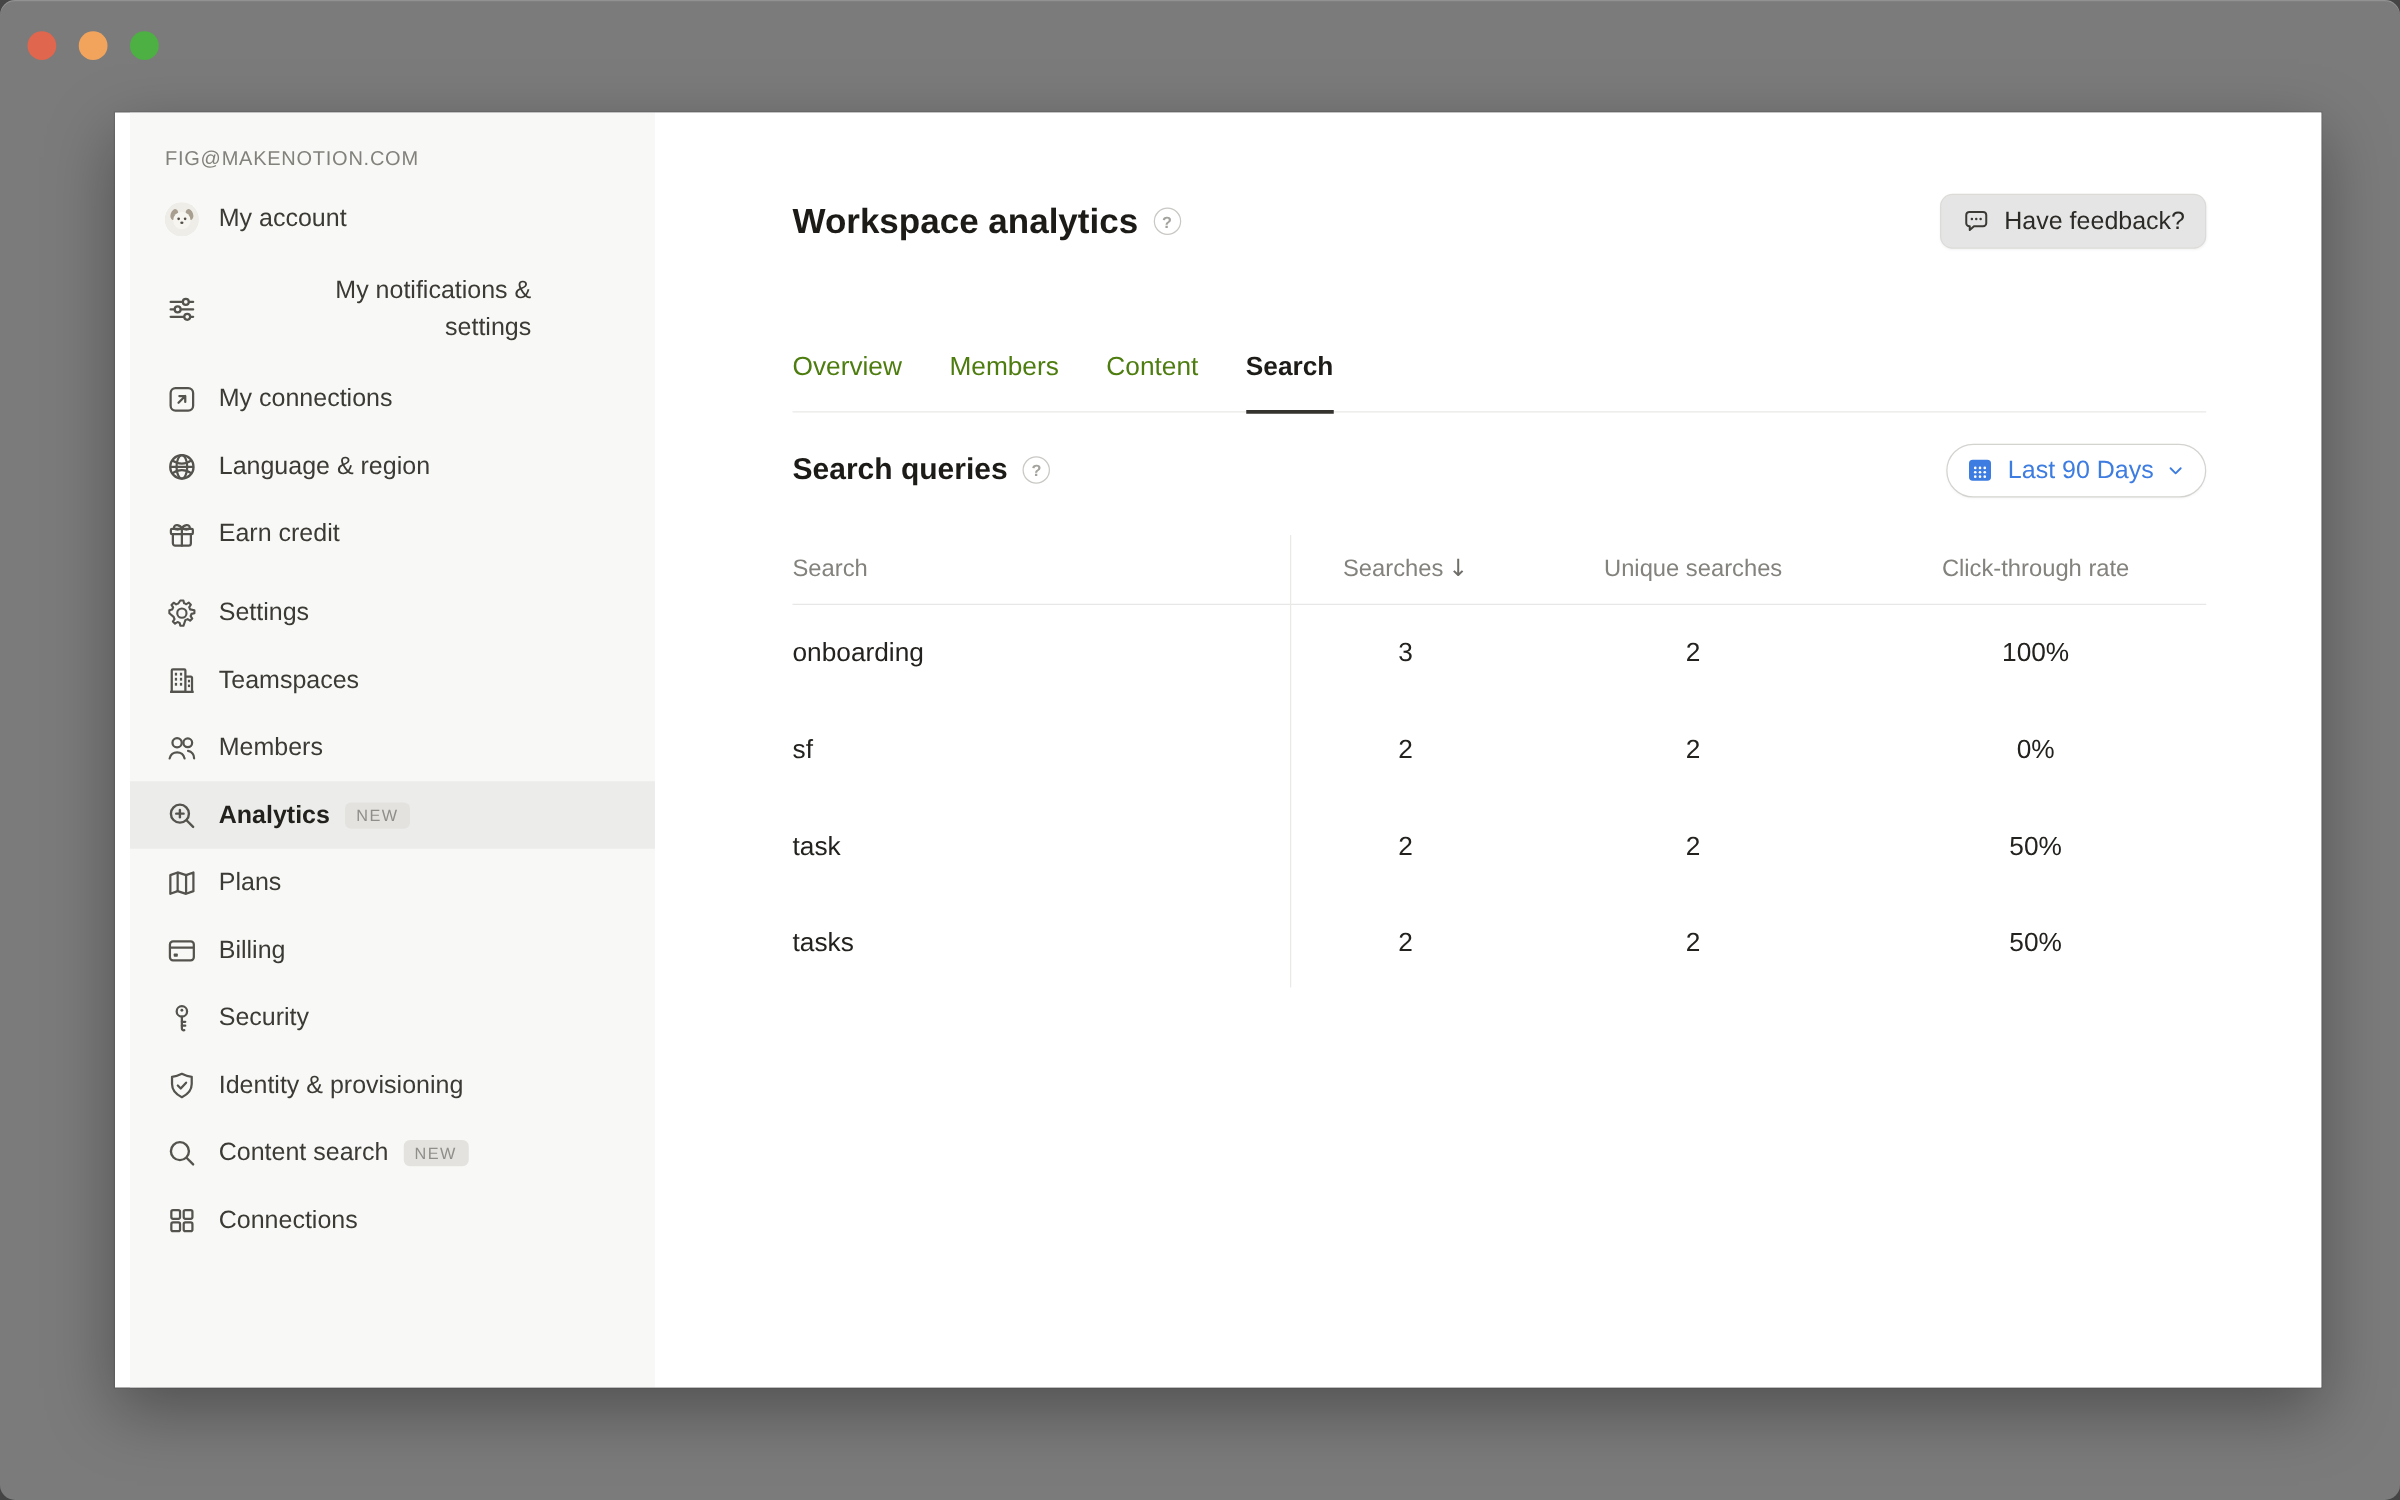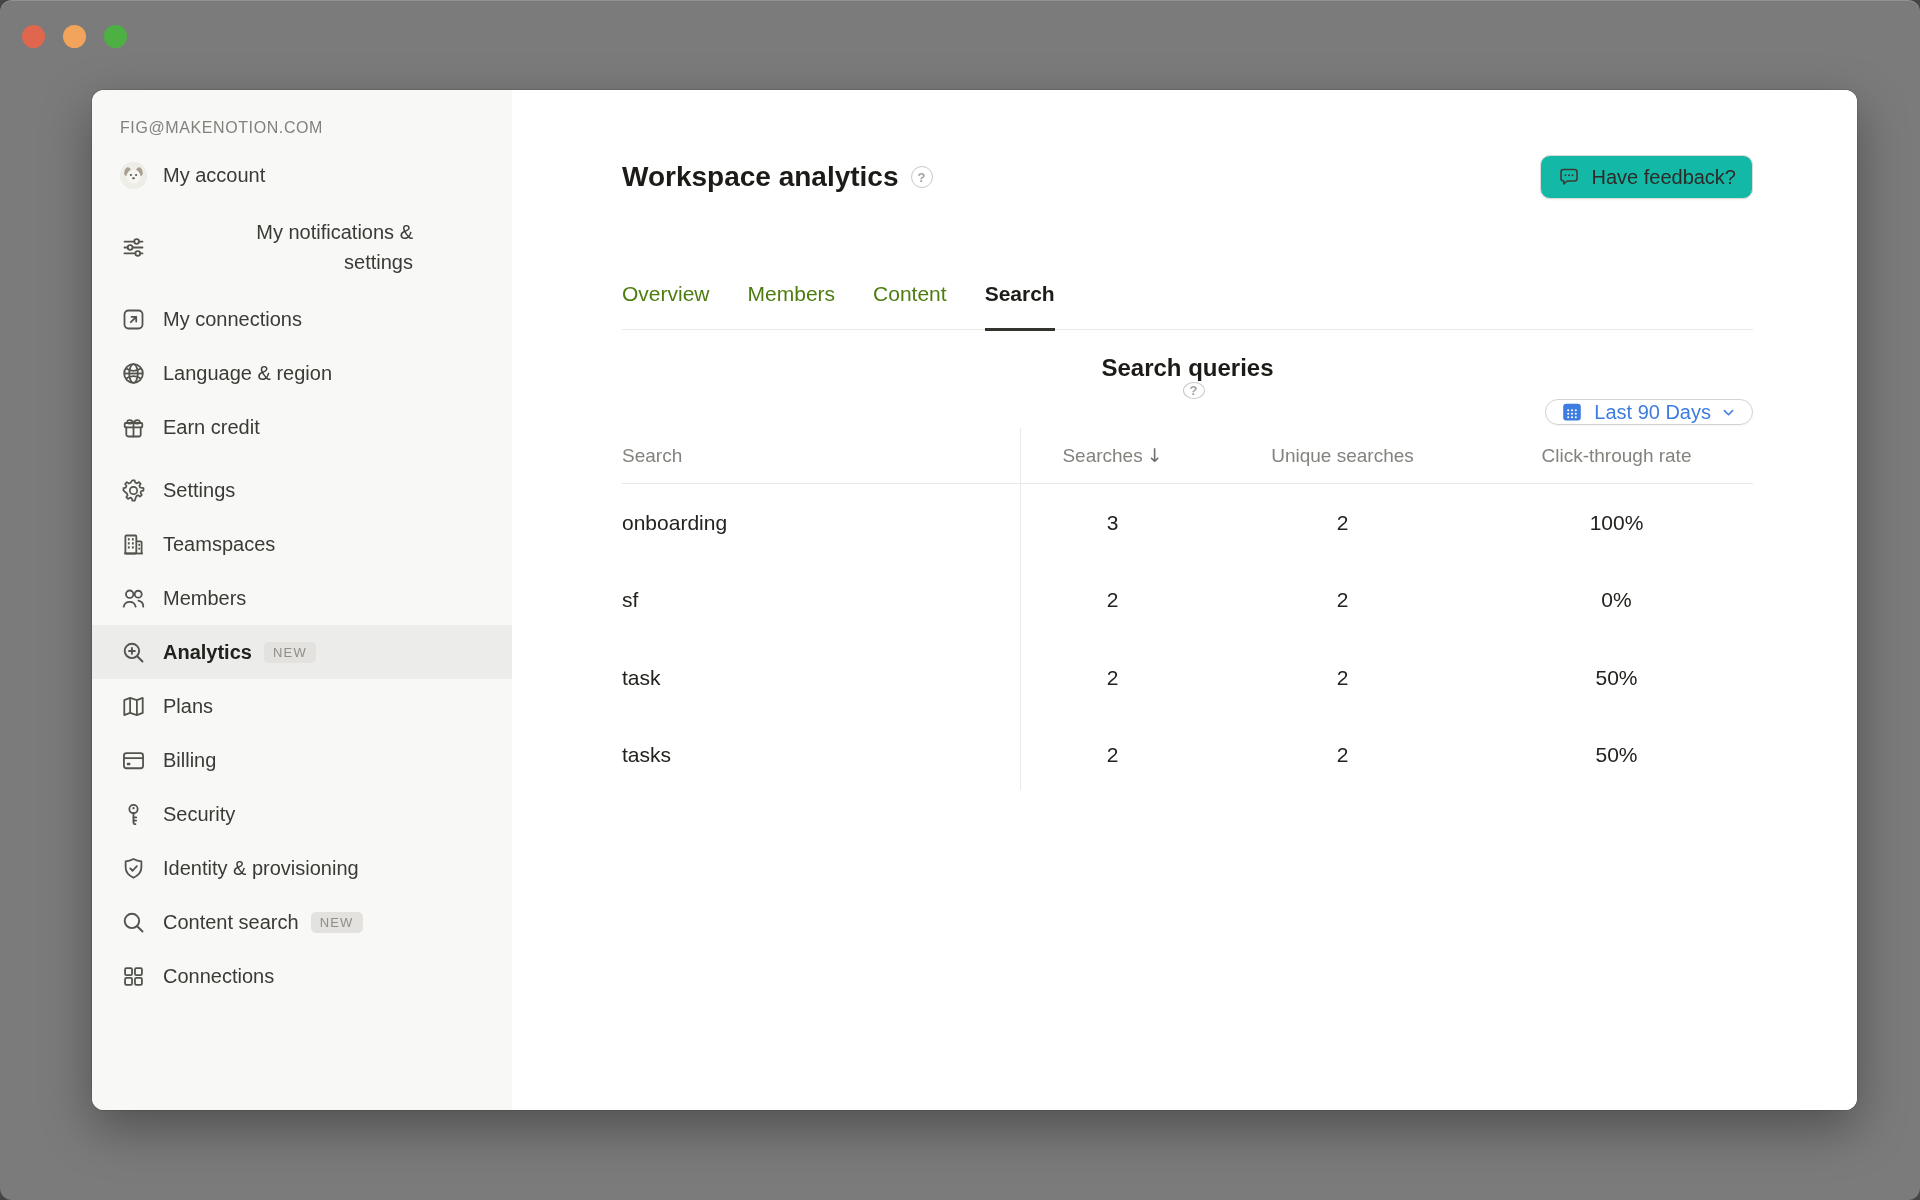--- a/index.html
+++ b/index.html
@@ -20,23 +20,23 @@
   .titlebar { position:absolute; left:0; top:0; right:0; height:72px; }
   .tl { position:absolute; top:25px; width:23px; height:23px; border-radius:50%; }
   .tl.red   { left:22px;  background:#e0664d; }
   .tl.yellow{ left:63px;  background:#f2a45c; }
   .tl.green { left:104px; background:#4cb043; }
 
   
   .card {
     position:absolute; left:92px; top:90px;
     width:1765px; height:1020px;
-    background:#ffffff; border-radius:12px;
+    background:#ffffff; border-radius:0;
     box-shadow:0 0 0 1px rgba(0,0,0,.1), 0 18px 50px rgba(0,0,0,.35);
-    display:flex; overflow:hidden;
+    display:flex; overflow:hidden;padding-left:12px;
   }
 
   
   .sidebar {
     width:420px; flex:0 0 420px;
     background:#f8f8f6;
     padding:27px 0 0 0;
     color:#3b3a35;
   }
   .side-label {
@@ -82,38 +82,38 @@
   .help {
     width:22px; height:22px; border-radius:50%;
     border:1.5px solid #c9c8c4; color:#a3a29d;
     font-size:13px; font-weight:700;
     display:inline-flex; align-items:center; justify-content:center;
     margin-left:12px; cursor:pointer;
   }
   .feedback-btn {
     margin-left:auto; height:44px; padding:0 16px;
     border:1px solid #dcdbd8; border-radius:10px;
-    background:#14b8a6; box-shadow:0 1px 2px rgba(0,0,0,.05);
+    background:#e5e5e5; box-shadow:0 1px 2px rgba(0,0,0,.05);
     display:flex; align-items:center; gap:10px;
     font-size:20px; font-weight:500; color:#2c2b27; cursor:pointer;
   }
   .feedback-btn svg { width:24px; height:24px; color:#3b3a35; }
 
   .tabs {
     margin-top:82px; display:flex; gap:38px;
     border-bottom:1px solid #e9e9e7;
   }
   .tab {
     font-size:21px; color:#4d7c0f; padding-bottom:22px;
     border-bottom:3px solid transparent; margin-bottom:-2px;
     cursor:pointer;
   }
   .tab.active { color:#1d1c18; font-weight:600; border-bottom-color:#34332e; }
 
-  .section-row { margin-top:24px; height:44px; display:flex; align-items:center;flex-direction:column; }
+  .section-row { margin-top:24px; height:44px; display:flex; align-items:center; }
   .section-title { font-size:24px; font-weight:700; color:#1c1b17; }
   .date-pill {
     margin-left:auto; height:43px; padding:0 16px 0 14px;
     border:1px solid #d3d3d0; border-radius:999px; background:#fff;
     display:flex; align-items:center; gap:10px; cursor:pointer;
     font-size:20px; font-weight:500; color:#3d7ce0;
     box-shadow:0 1px 2px rgba(0,0,0,.04);
   }
   .date-pill svg.cal { width:24px; height:24px; }
   .date-pill svg.chev { width:15px; height:15px; }

